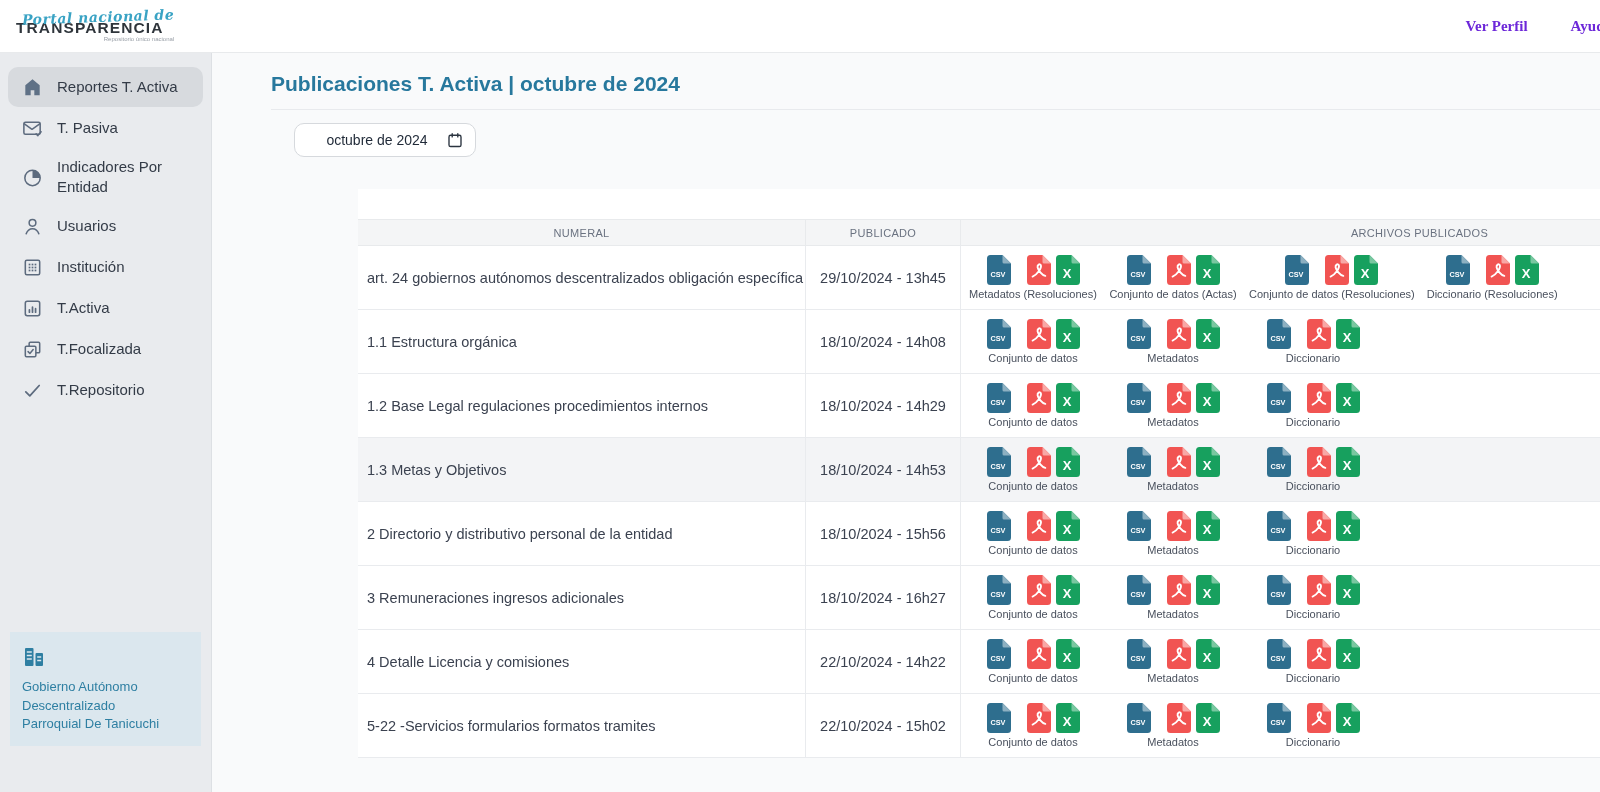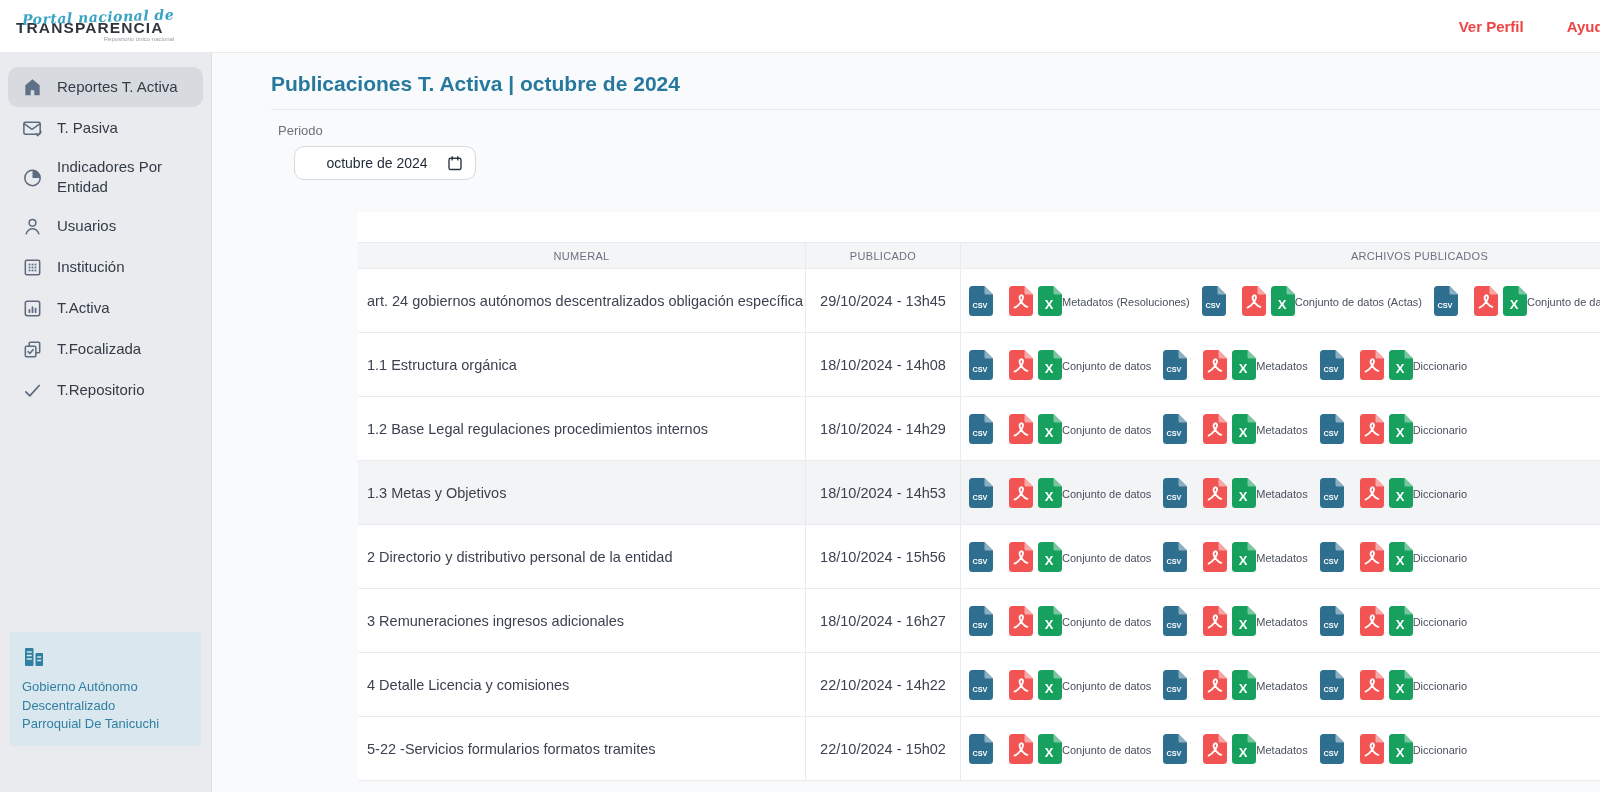--- a/index.html
+++ b/index.html
@@ -11,21 +11,21 @@
             border-bottom:1px solid #e8eaec; display:flex; align-items:center;
             justify-content:space-between; padding-left:16px; z-index:10; }
   .logo { display:flex; flex-direction:column; line-height:1; cursor:default; }
   .logo-script { font-family:"DejaVu Serif", serif; font-style:italic; font-weight:700;
                  color:#3aa3c4; font-size:14px; letter-spacing:.5px; transform:rotate(-2deg);
                  margin-left:6px; }
   .logo-main { font-size:15.5px; font-weight:700; color:#2f353b; letter-spacing:1.1px;
                margin-top:-4px; }
   .logo-tag { font-size:6px; color:#9aa0a8; align-self:flex-end; margin-top:1px; }
   .nav { display:flex; gap:43px; margin-right:-12px; }
-  .nav-item { font-size:15px; font-weight:700; color:#ef4444; white-space:nowrap; cursor:pointer; }
+  .nav-item { font-size:15px; font-weight:700; color:#6d28d9; white-space:nowrap; cursor:pointer;font-family:Liberation Serif, serif; }
 
   
   .sidebar { position:fixed; top:53px; left:0; width:212px; height:739px; background:#e9ebee;
              border-right:1px solid #dde0e4; display:flex; flex-direction:column; padding-top:13px; }
   .sb-item { display:flex; align-items:center; gap:13px; margin:1px 8px; padding:8px 12px;
              border-radius:10px; font-size:15px; color:#333b47; cursor:pointer; line-height:1.35; }
   .sb-item.active { background:#d7dade; }
   .sb-ic { width:24px; height:24px; flex:0 0 24px; display:flex; align-items:center; justify-content:center; }
   .sb-ic svg { display:block; }
   .entity-card { margin:auto 10px 46px 10px; background:#dbe7ee; border-radius:0;
@@ -54,21 +54,21 @@
         justify-content:center; }
   .th.bord { border-right:1px solid #e8eaec; }
   .trow { display:grid; grid-template-columns:448px 155px 1fr; border-bottom:1px solid #e9ebee;
           height:64px; background:#fff; }
   .trow.hl { background:#f3f4f6; }
   .td-numeral { display:flex; align-items:center; padding-left:9px; font-size:14.5px;
                 color:#3b4250; border-right:1px solid #e9ebee; overflow:hidden; white-space:nowrap; }
   .td-pub { display:flex; align-items:center; justify-content:center; font-size:14.5px;
             color:#3b4250; border-right:1px solid #e9ebee; white-space:nowrap; }
   .td-files { display:flex; align-items:center; padding-left:2px; overflow:visible; }
-  .fgroup { min-width:140px; padding:0 6px; display:flex; flex-direction:row; align-items:center; }
+  .fgroup { min-width:140px; padding:0 6px; display:flex; flex-direction:column; align-items:center; }
   .ficons { display:flex; align-items:flex-start; }
   .ficon { cursor:pointer; display:block; }
   .ficon.csv { margin-right:16px; }
   .ficon.pdf { margin-right:5px; }
   .flabel { margin-top:3px; font-size:11px; color:#49505d; white-space:nowrap; }
 </style>
 </head>
 <body>
 
 <header class="topbar">
@@ -180,21 +180,20 @@
         </svg>
       </span>
     <div class="entity-name">Gobierno Autónomo Descentralizado Parroquial De Tanicuchi</div>
   </div>
 </aside>
 
 <main class="content">
   <h1 class="page-title">Publicaciones T. Activa | octubre de 2024</h1>
 
   <div class="filter">
-    <div class="filter-label">Periodo</div>
     <div class="date-input">
       <span class="date-value">octubre de 2024</span>
       <span class="cal-ic" id="cal-icon">
           <svg width="16" height="17" viewBox="0 0 20 21">
             <rect x="2.5" y="4" width="15" height="14" rx="2" fill="none" stroke="#2b3440" stroke-width="1.7"></rect>
             <path d="M6.5 2v4M13.5 2v4" stroke="#2b3440" stroke-width="1.7" stroke-linecap="round"></path>
           </svg>
         </span>
     </div>
   </div>

